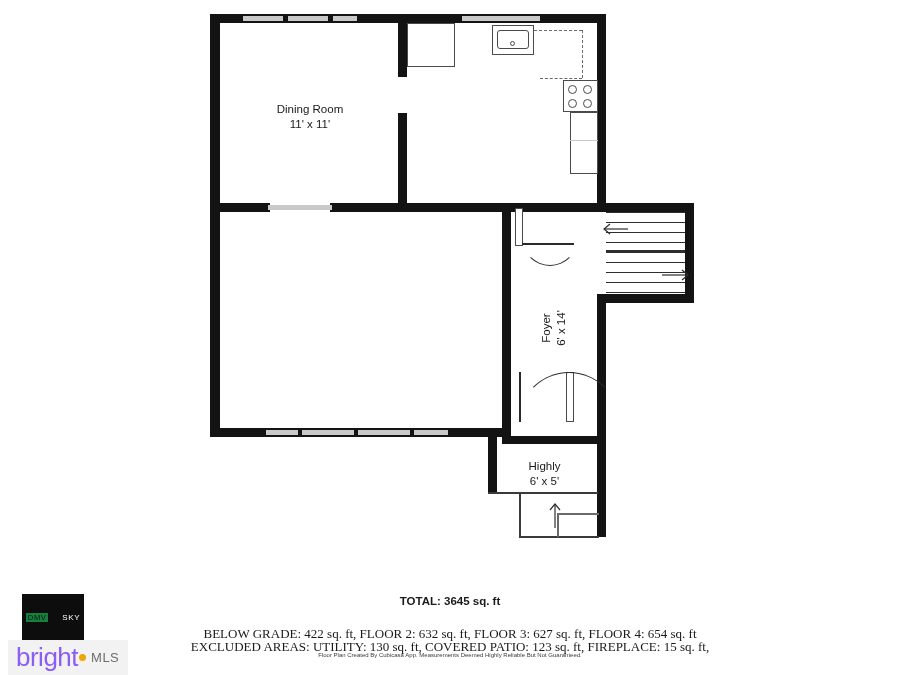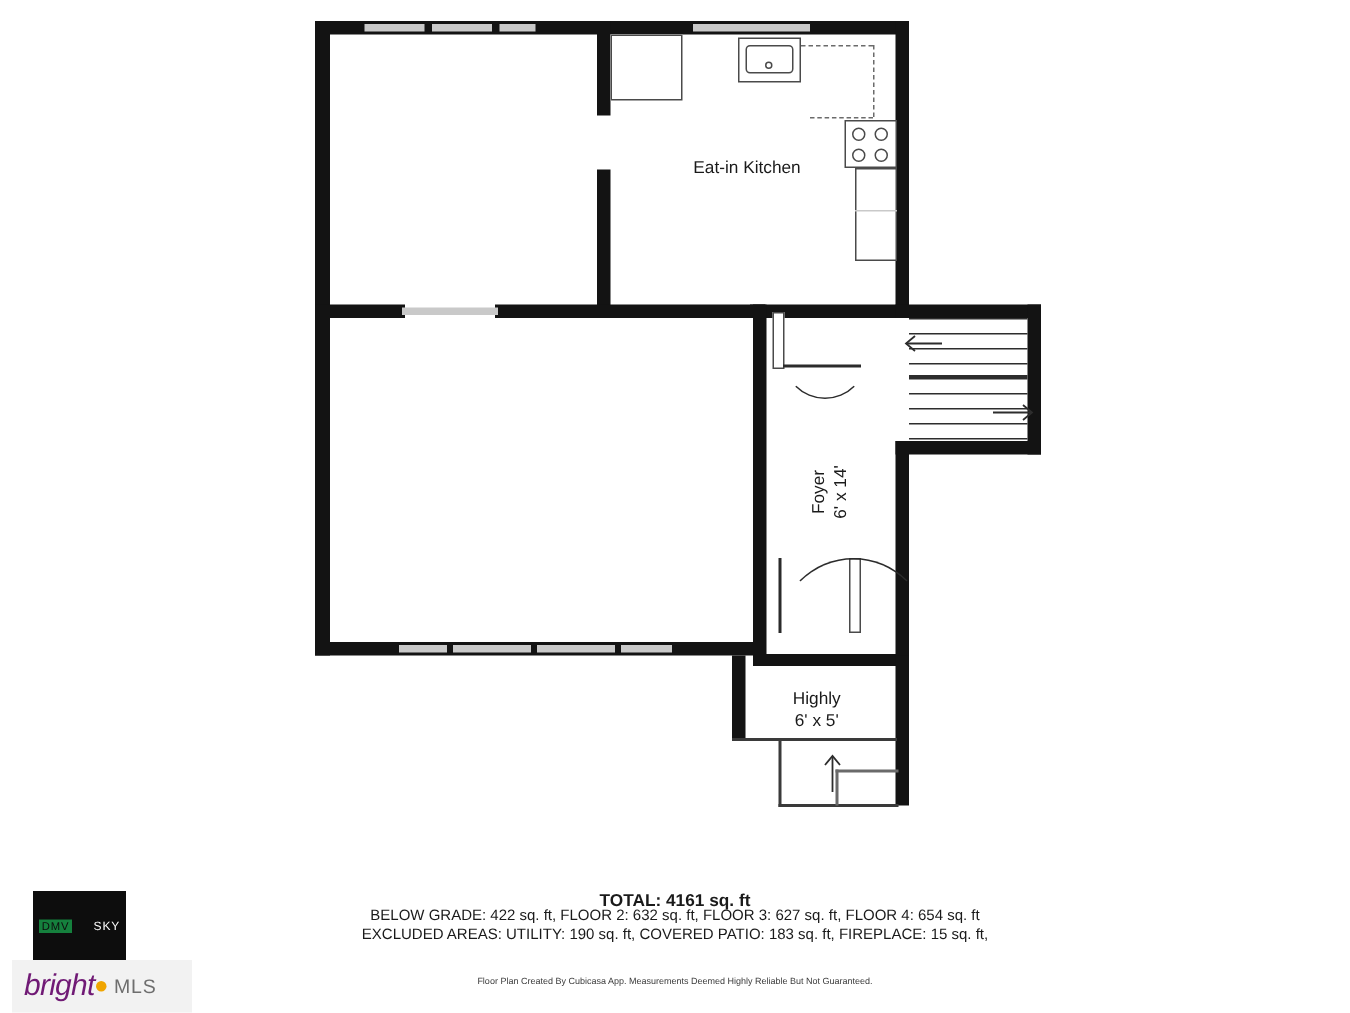--- a/index.html
+++ b/index.html
@@ -47,23 +47,24 @@
     width: 900px;
     text-align: center;
     color: #1a1a1a;
   }
   .footer-total {
     top: 595px;
     font-size: 11.5px;
     font-weight: bold;
   }
   .footer-lines {
-    top: 604px;
-    font-size: 10px;
+    top: 627px;
+    font-size: 13px;
     line-height: 13px;
+    font-family: Liberation Serif, serif;
   }
   .footer-credit {
     top: 652px;
     font-size: 6px;
     color: #3b3b3b;
   }
   .logo-dmv {
     position: absolute;
     left: 22px;
     top: 594px;
@@ -91,24 +92,23 @@
     top: 640px;
     width: 120px;
     height: 35px;
     background: #f2f2f2;
     display: flex;
     align-items: center;
     padding-left: 8px;
     box-sizing: border-box;
   }
   .logo-bright .b1 {
-    font-size: 20px;
-    color: #701a75;
+    font-size: 26px;
+    color: #8b5cf6;
     letter-spacing: -0.5px;
-    font-style: italic;
   }
   .logo-bright .dot {
     width: 7px; height: 7px;
     border-radius: 50%;
     background: #f0a500;
     margin: 0 1px 0 1px;
     display: inline-block;
   }
   .logo-bright .b2 {
     font-size: 13px;
@@ -242,42 +242,45 @@
   <div class="thinline" style="left:488px; top:492px; width:110px; height:2px; background:#3a3a3a;"></div>
   <div class="thinline" style="left:519px; top:492px; width:2px; height:46px; background:#3a3a3a;"></div>
   <div class="thinline" style="left:519px; top:536px; width:80px; height:2px; background:#3a3a3a;"></div>
   <div class="thinline" style="left:557px; top:513px; width:42px; height:1.5px; background:#6a6a6a;"></div>
   <div class="thinline" style="left:557px; top:513px; width:1.5px; height:24px; background:#6a6a6a;"></div>
   <svg style="position:absolute; left:548px; top:500px; width:14px; height:30px;" viewBox="0 0 14 30">
     <line x1="7" y1="28" x2="7" y2="4" stroke="#2d2d2d" stroke-width="1.2"></line>
     <polyline points="2,10 7,4 12,10" fill="none" stroke="#2d2d2d" stroke-width="1.2"></polyline>
   </svg>
 
+  <div class="room-label" style="left:230px; top:102px; width:160px;">
+    <span class="name">Dining Room</span>
+    <span class="dims">11' x 11'</span>
+  </div>
 
   <div class="room-label" style="left:413px; top:105px; width:170px;">
-    <span class="name">Eat-in Kitchen</span>
   </div>
 
 
   <div class="room-label vertical" style="left:494px; top:313px; width:120px;">
     <span class="name">Foyer</span>
     <span class="dims">6' x 14'</span>
   </div>
 
   <div class="room-label" style="left:487px; top:459px; width:115px;">
     <span class="name">Highly</span>
     <span class="dims">6' x 5'</span>
   </div>
 
 </div>
 
-<div class="footer footer-total">TOTAL: 4161 sq. ft</div>
+<div class="footer footer-total">TOTAL: 3645 sq. ft</div>
 <div class="footer footer-lines">
   <div>BELOW GRADE: 422 sq. ft, FLOOR 2: 632 sq. ft, FLOOR 3: 627 sq. ft, FLOOR 4: 654 sq. ft</div>
-  <div>EXCLUDED AREAS: UTILITY: 190 sq. ft, COVERED PATIO: 183 sq. ft, FIREPLACE: 15 sq. ft,</div>
+  <div>EXCLUDED AREAS: UTILITY: 130 sq. ft, COVERED PATIO: 123 sq. ft, FIREPLACE: 15 sq. ft,</div>
 </div>
 <div class="footer footer-credit">Floor Plan Created By Cubicasa App. Measurements Deemed Highly Reliable But Not Guaranteed.</div>
 
 <div class="logo-dmv">
   <span class="dmv">DMV</span>
     <span>SKY</span>
 </div>
 
 <div class="logo-bright">
   <span class="b1">bright</span>

